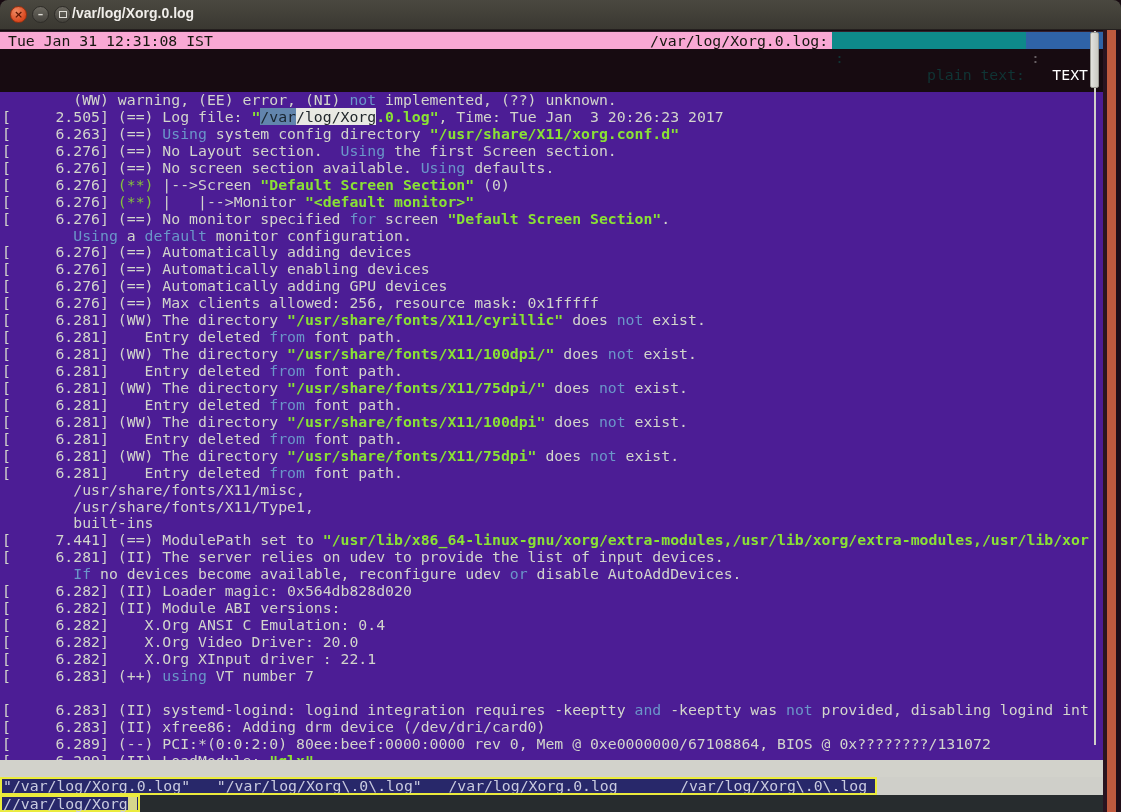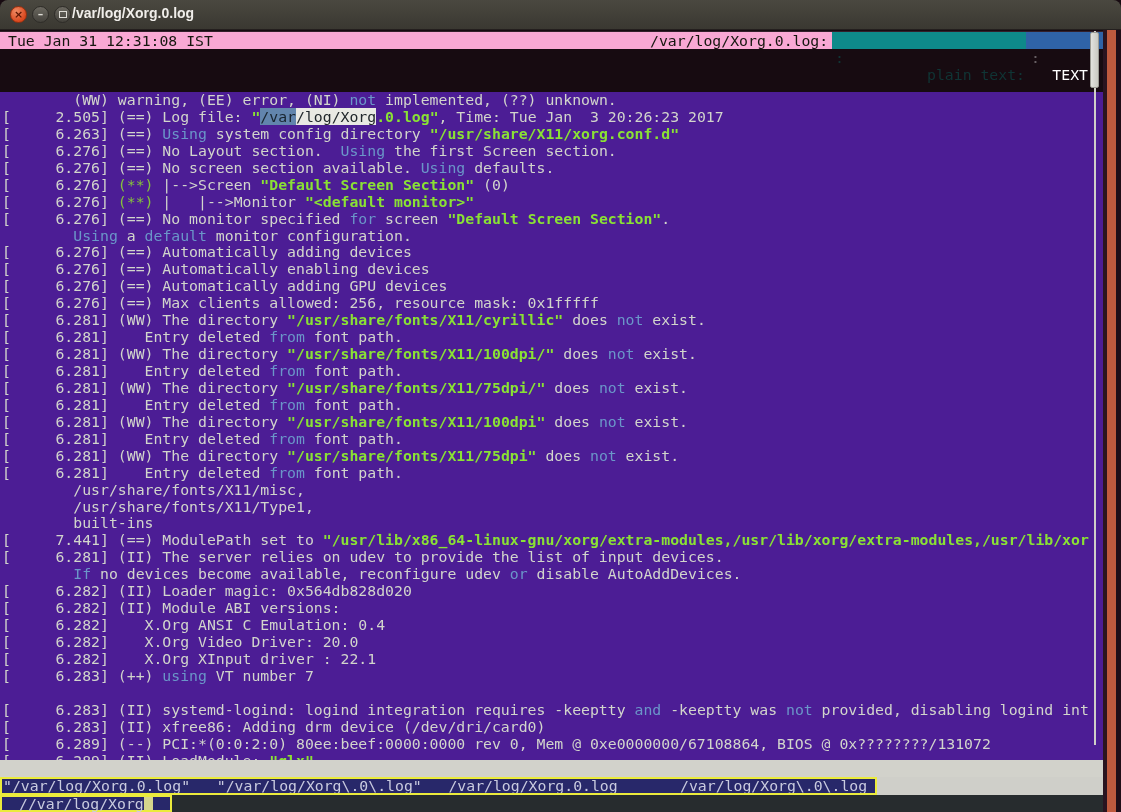--- a/index.html
+++ b/index.html
@@ -77,21 +77,21 @@
   .preview-box{
     position:absolute;left:0;top:0;width:877px;height:18px;box-sizing:border-box;
     border:2px solid #ebeb3c;background:#28286a;color:#c9cbdf;
     line-height:14px;white-space:pre;overflow:hidden;padding-left:1px;
   }
   
   .prompt-row{position:absolute;left:0;top:795px;width:1103px;height:17px;background:#272c2e;}
   .prompt-box{
     position:absolute;left:0;top:0;height:17px;box-sizing:border-box;
     border:2px solid #ebeb3c;background:#28286a;color:#c9cbdf;
-    line-height:13px;white-space:pre;display:flex;align-items:center;padding:0 17px;
+    line-height:13px;white-space:pre;display:flex;align-items:center;padding:0 1px;
   }
   .prompt-cursor{display:inline-block;width:9px;height:13px;background:#d6d68c;margin-left:0;}
 </style>
 </head>
 <body>
 
 <div class="titlebar">
   <div class="win-buttons">
     <span class="wbtn wbtn-close">×</span>
     <span class="wbtn wbtn-gray">–</span>

